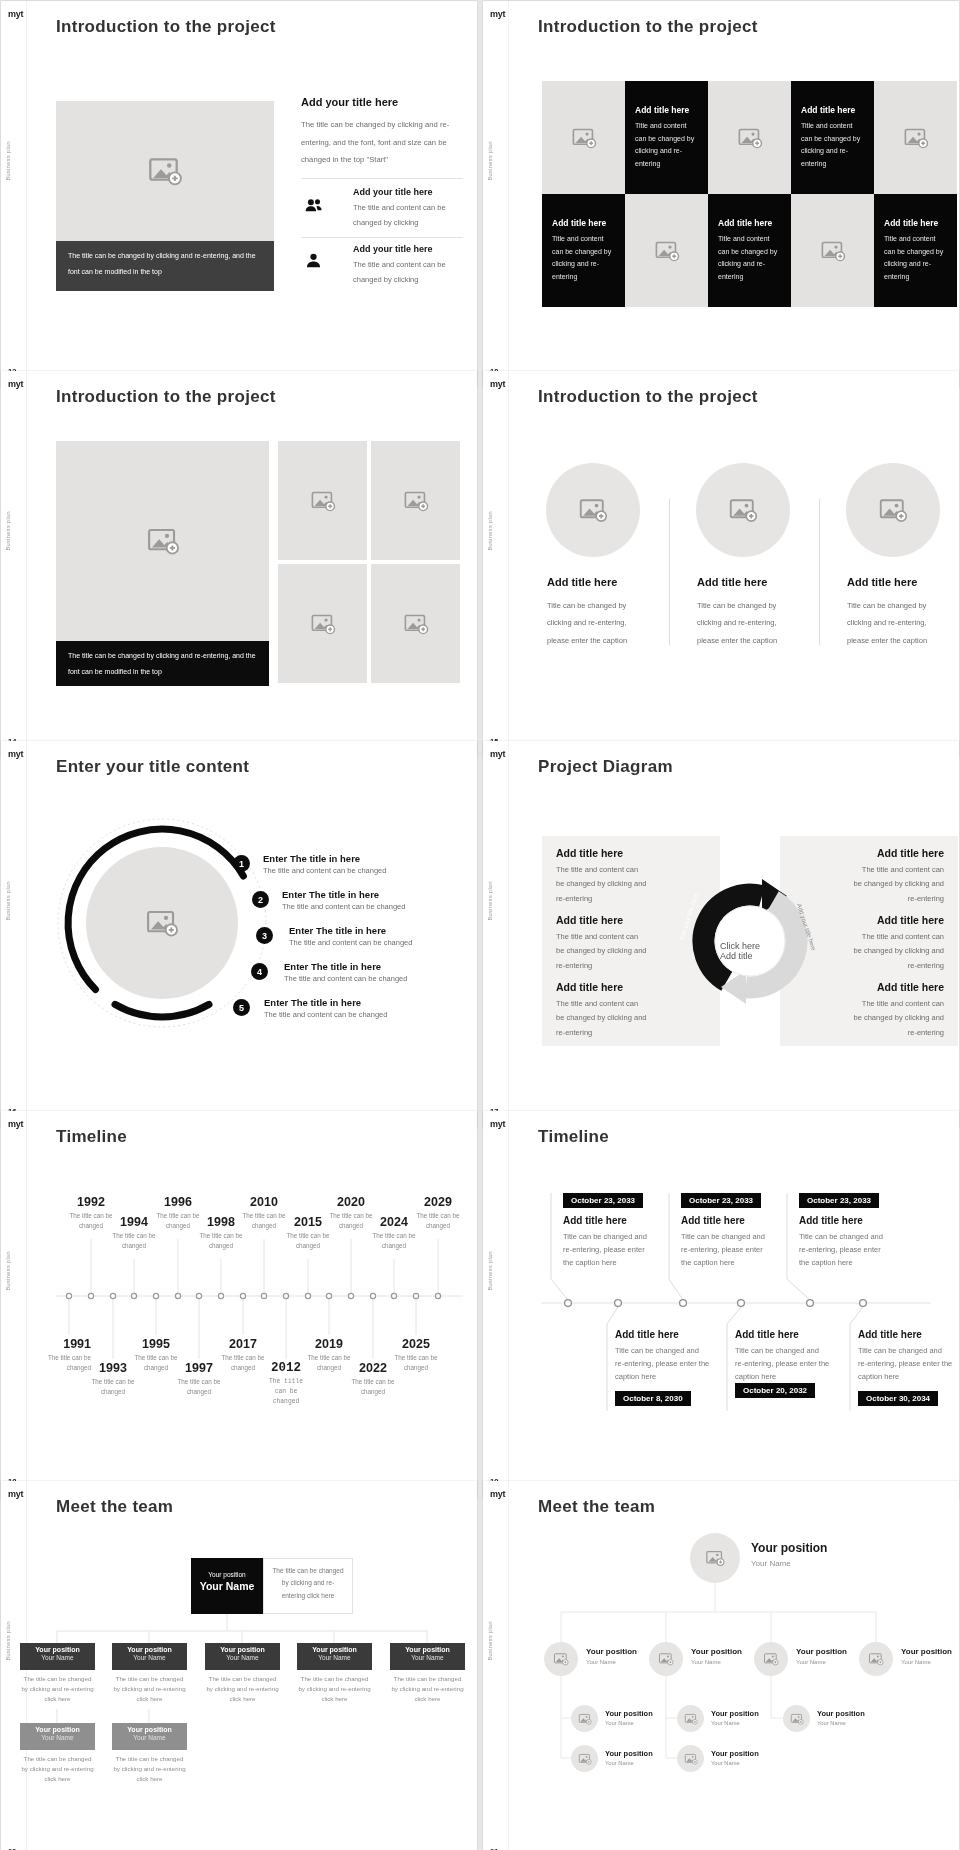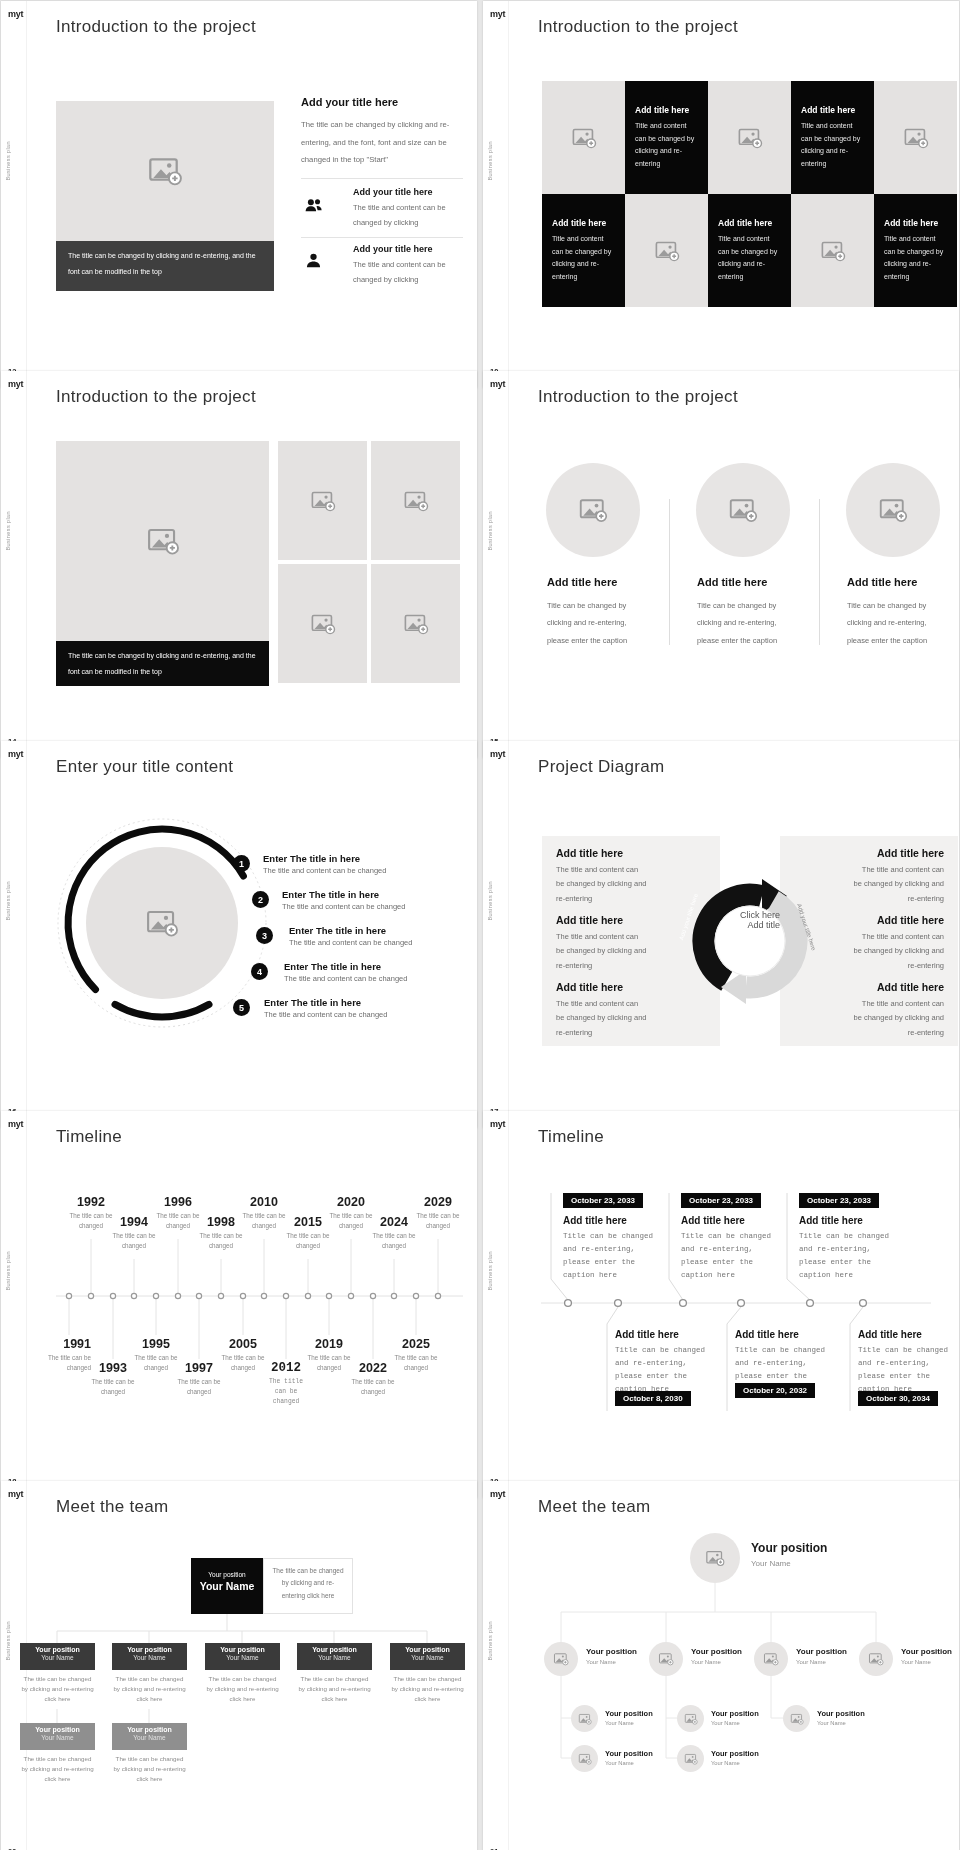--- a/index.html
+++ b/index.html
@@ -2,38 +2,38 @@
 <html><head>
 <meta charset="utf-8">
 <style>
   html,body{margin:0;padding:0;background:#e7e7e7;font-family:"Liberation Sans","DejaVu Sans",sans-serif;}
   .page{position:relative;width:960px;height:1850px;background:#e7e7e7;overflow:hidden;}
   .slide{position:absolute;width:476px;height:387px;background:#fff;box-shadow:0 0 2px rgba(0,0,0,.15);}
   .logo{position:absolute;left:7px;top:8px;font-size:9px;font-weight:bold;color:#1b1b1b;letter-spacing:-.2px;}
   .mline{position:absolute;left:25px;top:0;bottom:0;width:1px;background:#f2f2f2;}
   .vlabel{position:absolute;left:4px;top:140px;writing-mode:vertical-rl;transform:rotate(180deg);font-size:5.5px;color:#999;letter-spacing:.4px;}
   .snum{position:absolute;left:7px;bottom:12px;font-size:7.5px;font-weight:bold;color:#222;}
-  .stitle{position:absolute;left:55px;top:16px;font-size:17px;font-weight:400;color:#333;letter-spacing:.3px;}
+  .stitle{position:absolute;left:55px;top:16px;font-size:17px;font-weight:700;color:#333;letter-spacing:.3px;}
   .abs{position:absolute;}
   .ph{background:#e4e2e1;display:flex;align-items:center;justify-content:center;}
   .cap{color:#fff;font-size:7px;line-height:2.3;padding:7px 12px;box-sizing:border-box;}
   .bold{font-weight:bold;color:#141414;}
   .gray{color:#6e6e6e;}
   .hr{position:absolute;height:1px;background:#e3e3e3;}
   .vr{position:absolute;width:1px;background:#ddd;}
   .cell-black{background:#070707;color:#fff;box-sizing:border-box;padding:24px 10px 0 10px;}
   .cell-black .ct{font-weight:bold;font-size:8.5px;margin-bottom:5px;}
   .cell-black .cb{font-size:7px;line-height:1.8;color:#e6e6e6;}
   .numcirc{position:absolute;width:17px;height:17px;border-radius:50%;background:#0c0c0c;color:#fff;font-size:9px;font-weight:bold;display:flex;align-items:center;justify-content:center;}
   .s18lbl{position:absolute;width:44px;text-align:center;}
   .s18lbl .yr{font-size:12.5px;font-weight:bold;color:#1c1c1c;}
   .s18lbl .bd{font-size:6.3px;color:#8a8a8a;line-height:1.6;margin-top:2px;}
   .badge{position:absolute;background:#090909;color:#fff;font-size:8px;font-weight:bold;padding:3px 8px;white-space:nowrap;}
   .cardT{position:absolute;font-size:10px;font-weight:bold;color:#141414;}
-  .cardB{position:absolute;font-size:7.5px;color:#777;line-height:1.75;font-family:Liberation Mono, monospace;}
+  .cardB{position:absolute;font-size:7.5px;color:#777;line-height:1.75;}
   .teambox{position:absolute;width:75px;height:27px;color:#fff;text-align:center;box-sizing:border-box;padding-top:3px;}
   .teambox .tp{font-size:7px;font-weight:bold;}
   .teambox .tn{font-size:6.5px;color:#e0e0e0;margin-top:1px;}
   .teamcap{position:absolute;width:75px;text-align:center;font-size:6.2px;color:#8d8d8d;line-height:1.65;}
   .circ{position:absolute;border-radius:50%;background:#e7e5e4;display:flex;align-items:center;justify-content:center;}
   .p21{position:absolute;font-weight:bold;color:#1a1a1a;}
   .n21{position:absolute;color:#909090;}
 </style>
 </head>
 <body>
@@ -285,21 +285,21 @@
 
     <svg class="abs" style="left:192px;top:125px;" width="150" height="150">
       <path d="M 51.75 115.3 A 46.5 46.5 0 0 1 87 30.1" fill="none" stroke="#111" stroke-width="22"></path>
       <path d="M 87 13 L 87 47 L 112 30 Z" fill="#111"></path>
       <path d="M 98.25 34.7 A 46.5 46.5 0 0 1 70.9 121.3" fill="none" stroke="#d9d9d9" stroke-width="22"></path>
       <path d="M 71 138 L 71 104 L 46 121 Z" fill="#d9d9d9"></path>
       <circle cx="75" cy="75" r="35" fill="#fff" stroke="#ececec" stroke-width="1"></circle>
     </svg>
     <div class="abs" style="left:198px;top:196px;width:60px;font-size:6px;color:#fff;transform:rotate(-72deg);transform-origin:left center;white-space:nowrap;">Add your title here</div>
     <div class="abs" style="left:316px;top:160px;width:60px;font-size:6px;color:#8c8c8c;transform:rotate(72deg);transform-origin:left center;white-space:nowrap;">Add your title here</div>
-    <div class="abs" style="left:237px;top:169px;width:60px;text-align:right;font-size:9px;color:#555;">
+    <div class="abs" style="left:237px;top:200px;width:60px;text-align:left;font-size:9px;color:#555;">
       <div>Click here</div>
       <div>Add title</div>
     </div>
   </div>
 
   <div class="slide" style="left:1px;top:1111px;">
     <div class="logo">myt</div>
     <div class="mline"></div>
     <div class="vlabel">Business plan</div>
     <div class="snum">18</div>
@@ -394,21 +394,21 @@
       </div>
     <div class="s18lbl" style="left:133px;top:226px;">
         <div class="yr">1995</div>
         <div class="bd">The title can be changed</div>
       </div>
     <div class="s18lbl" style="left:176px;top:250px;">
         <div class="yr">1997</div>
         <div class="bd">The title can be changed</div>
       </div>
     <div class="s18lbl" style="left:220px;top:226px;">
-        <div class="yr">2005</div>
+        <div class="yr">2017</div>
         <div class="bd">The title can be changed</div>
       </div>
     <div class="s18lbl" style="left:263px;top:250px;font-family:Liberation Mono, monospace;">
         <div class="yr">2012</div>
         <div class="bd">The title can be changed</div>
       </div>
     <div class="s18lbl" style="left:306px;top:226px;">
         <div class="yr">2019</div>
         <div class="bd">The title can be changed</div>
       </div>

